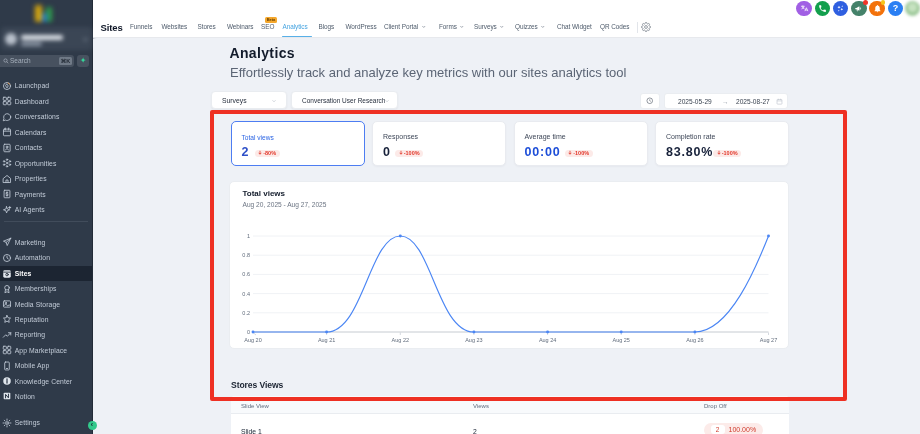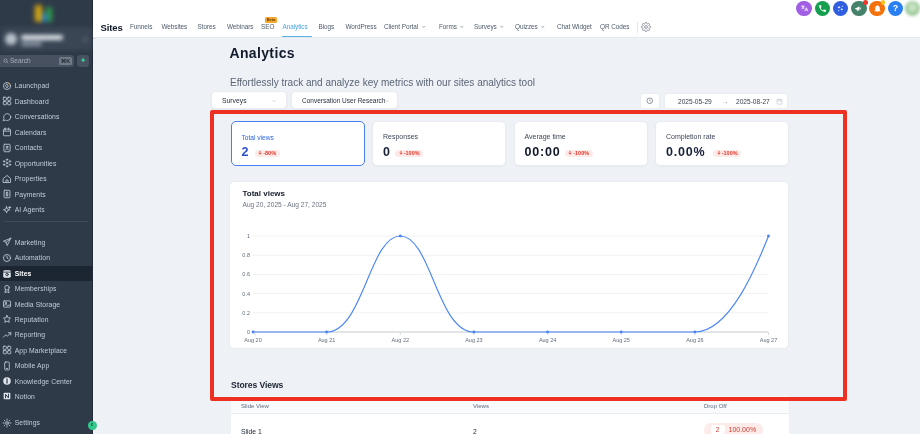--- a/index.html
+++ b/index.html
@@ -279,21 +279,21 @@
       <span style="position:absolute;left:0;top:0;width:100%;text-align:center;line-height:15.5px;color:#fff;font-size:9px;font-weight:bold;">?</span>
     </div>
   <div class="circ" style="left:811.85px;background:#9ec99a;filter:blur(1.5px);">
       <i style="position:absolute;left:3px;top:2px;width:9px;height:9px;background:#c6e2c0;border-radius:50%;"></i>
     </div>
 </div>
 
 <div class="abs" id="content" style="left:93px;top:38.5px;width:827px;height:395.5px;background:#eef1f6;"></div>
 
 <span class="abs" style="left:229.5px;top:45px;font-size:14px;font-weight:bold;color:#121b2b;letter-spacing:0.35px;">Analytics</span>
-<span class="abs" style="left:230px;top:65px;font-size:10px;color:#5b6575;margin-top:12px;">Effortlessly track and analyze key metrics with our sites analytics tool</span>
+<span class="abs" style="left:230px;top:65px;font-size:13px;color:#5b6575;">Effortlessly track and analyze key metrics with our sites analytics tool</span>
 
 <div class="abs" style="left:211px;top:91px;width:76px;height:18px;background:#fff;border:1px solid #e9ecf0;border-radius:4px;box-shadow:0 1px 2px rgba(16,24,40,.05);">
   <span class="abs" style="left:10px;top:5px;font-size:6.8px;color:#28303e;">Surveys</span>
   <svg class="abs" style="left:59px;top:6px;" width="6" height="6" viewBox="0 0 24 24" fill="none" stroke="#aab2bd" stroke-width="2.2">
       <path d="M6 9l6 6 6-6"></path>
     </svg>
 </div>
 <div class="abs" style="left:291px;top:91px;width:107px;height:18px;background:#fff;border:1px solid #e9ecf0;border-radius:4px;box-shadow:0 1px 2px rgba(16,24,40,.05);">
   <span class="abs" style="left:10px;top:5.2px;font-size:6.5px;color:#28303e;">Conversation User Research</span>
   <svg class="abs" style="left:92px;top:6px;" width="6" height="6" viewBox="0 0 24 24" fill="none" stroke="#aab2bd" stroke-width="2.2">
@@ -325,28 +325,28 @@
 </div>
 <div class="abs" style="left:372px;top:120.5px;width:134px;height:45.5px;background:#fff;border:1px solid #e9ebf0;border-radius:5px;box-shadow:0 1px 2px rgba(16,24,40,.04);">
   <span class="abs" style="left:10px;top:11.5px;font-size:7px;color:#3d4657;">Responses</span>
   <span class="abs" style="left:10px;top:23.5px;font-size:12.5px;font-weight:bold;color:#17213a;">0</span>
   <span class="pill" style="left:22px;top:28.2px;"><svg class="pa" viewBox="0 0 10 12" fill="none" stroke="#e2372a" stroke-width="2">
         <path d="M5 1.5 V10 M1.5 6.5 L5 10 L8.5 6.5"></path>
       </svg>-100%</span>
 </div>
 <div class="abs" style="left:513.5px;top:120.5px;width:134px;height:45.5px;background:#fff;border:1px solid #e9ebf0;border-radius:5px;box-shadow:0 1px 2px rgba(16,24,40,.04);">
   <span class="abs" style="left:10px;top:11.5px;font-size:7px;color:#3d4657;">Average time</span>
-  <span class="abs" style="left:10px;top:23.5px;font-size:12.5px;font-weight:bold;color:#0f172a;letter-spacing:0.8px;">00:00</span>
+  <span class="abs" style="left:10px;top:23.5px;font-size:12.5px;font-weight:bold;color:#1d4ed8;letter-spacing:0.8px;">00:00</span>
   <span class="pill" style="left:50px;top:28.2px;"><svg class="pa" viewBox="0 0 10 12" fill="none" stroke="#e2372a" stroke-width="2">
         <path d="M5 1.5 V10 M1.5 6.5 L5 10 L8.5 6.5"></path>
       </svg>-100%</span>
 </div>
 <div class="abs" style="left:655px;top:120.5px;width:134px;height:45.5px;background:#fff;border:1px solid #e9ebf0;border-radius:5px;box-shadow:0 1px 2px rgba(16,24,40,.04);">
   <span class="abs" style="left:10px;top:11.5px;font-size:7px;color:#3d4657;">Completion rate</span>
-  <span class="abs" style="left:10px;top:23.5px;font-size:12.5px;font-weight:bold;color:#17213a;letter-spacing:0.8px;">0.00%</span>
+  <span class="abs" style="left:10px;top:23.5px;font-size:12.5px;font-weight:bold;color:#17213a;letter-spacing:0.8px;">83.80%</span>
   <span class="pill" style="left:57px;top:28.2px;"><svg class="pa" viewBox="0 0 10 12" fill="none" stroke="#e2372a" stroke-width="2">
         <path d="M5 1.5 V10 M1.5 6.5 L5 10 L8.5 6.5"></path>
       </svg>-100%</span>
 </div>
 
 <div class="abs" style="left:229px;top:181px;width:560px;height:167.5px;background:#fff;border:1px solid #eaedf1;border-radius:5px;">
   <span class="abs" style="left:12.5px;top:6.8px;font-size:8px;font-weight:bold;color:#121b2b;">Total views</span>
   <span class="abs" style="left:12.5px;top:18.5px;font-size:6.6px;color:#6b7482;">Aug 20, 2025 - Aug 27, 2025</span>
   <svg class="abs" style="left:0;top:0;" width="560" height="167" viewBox="0 0 560 167">
     <g stroke="#f0f2f5" stroke-width="1">

